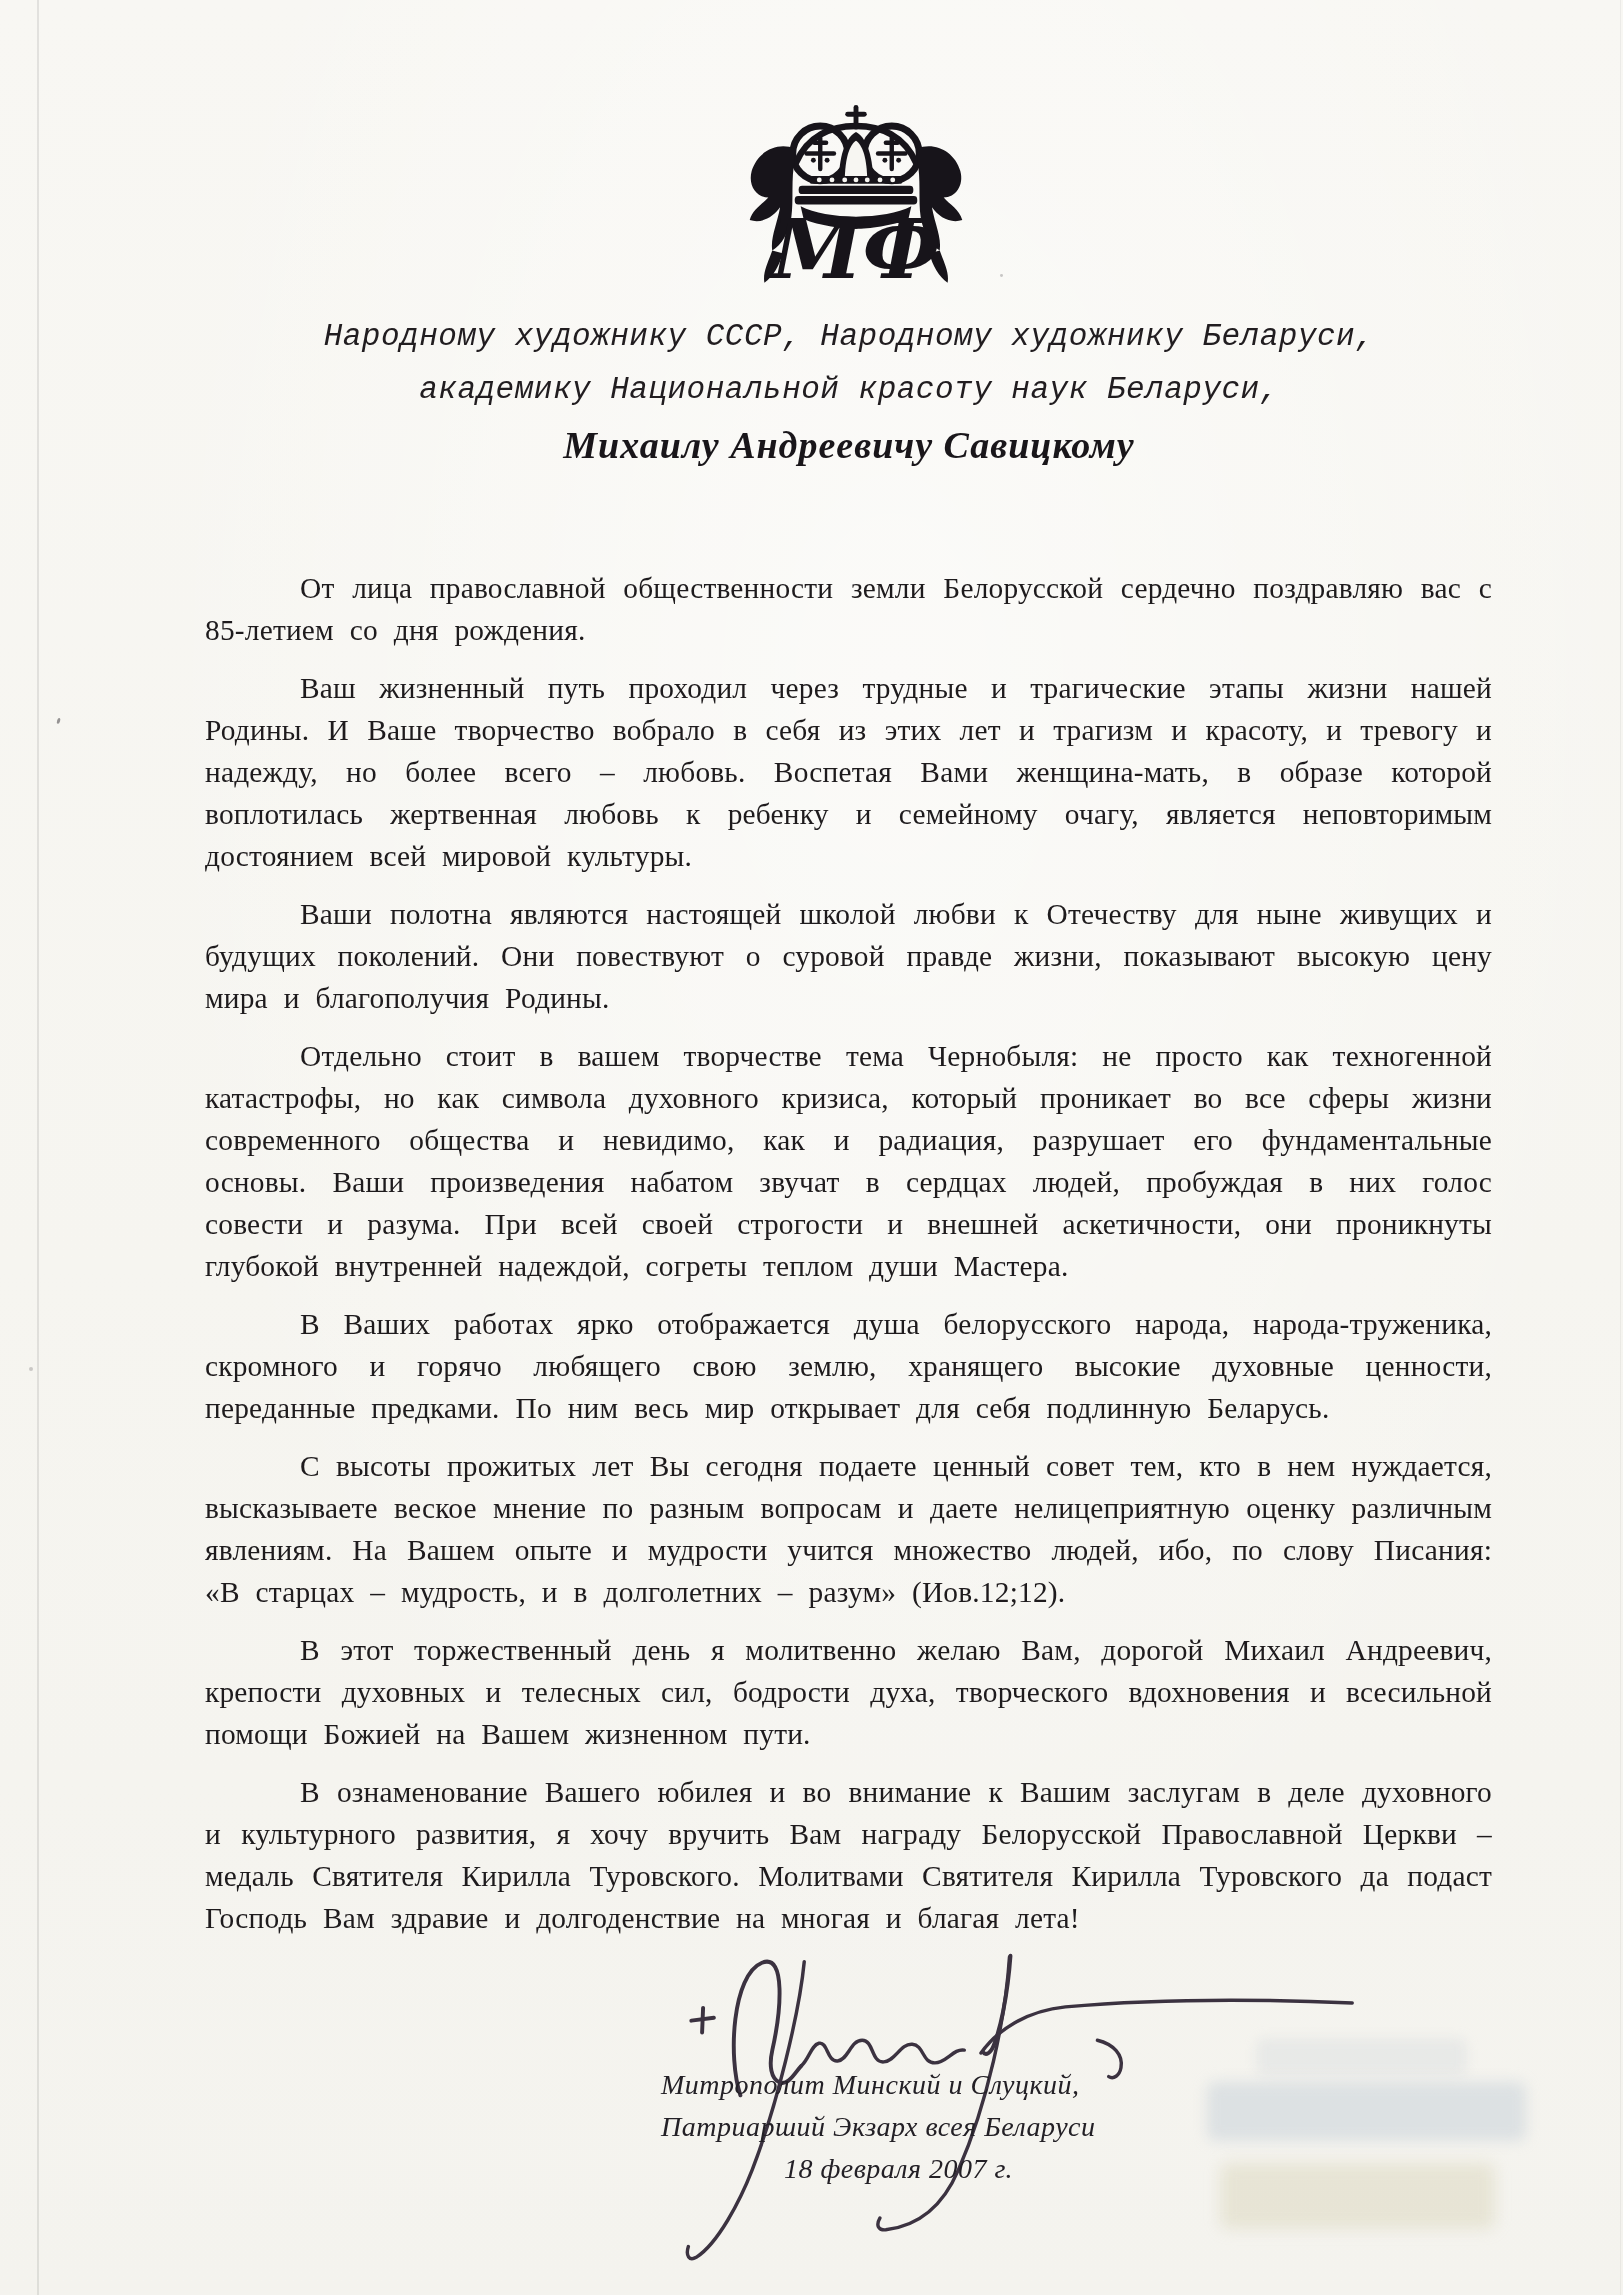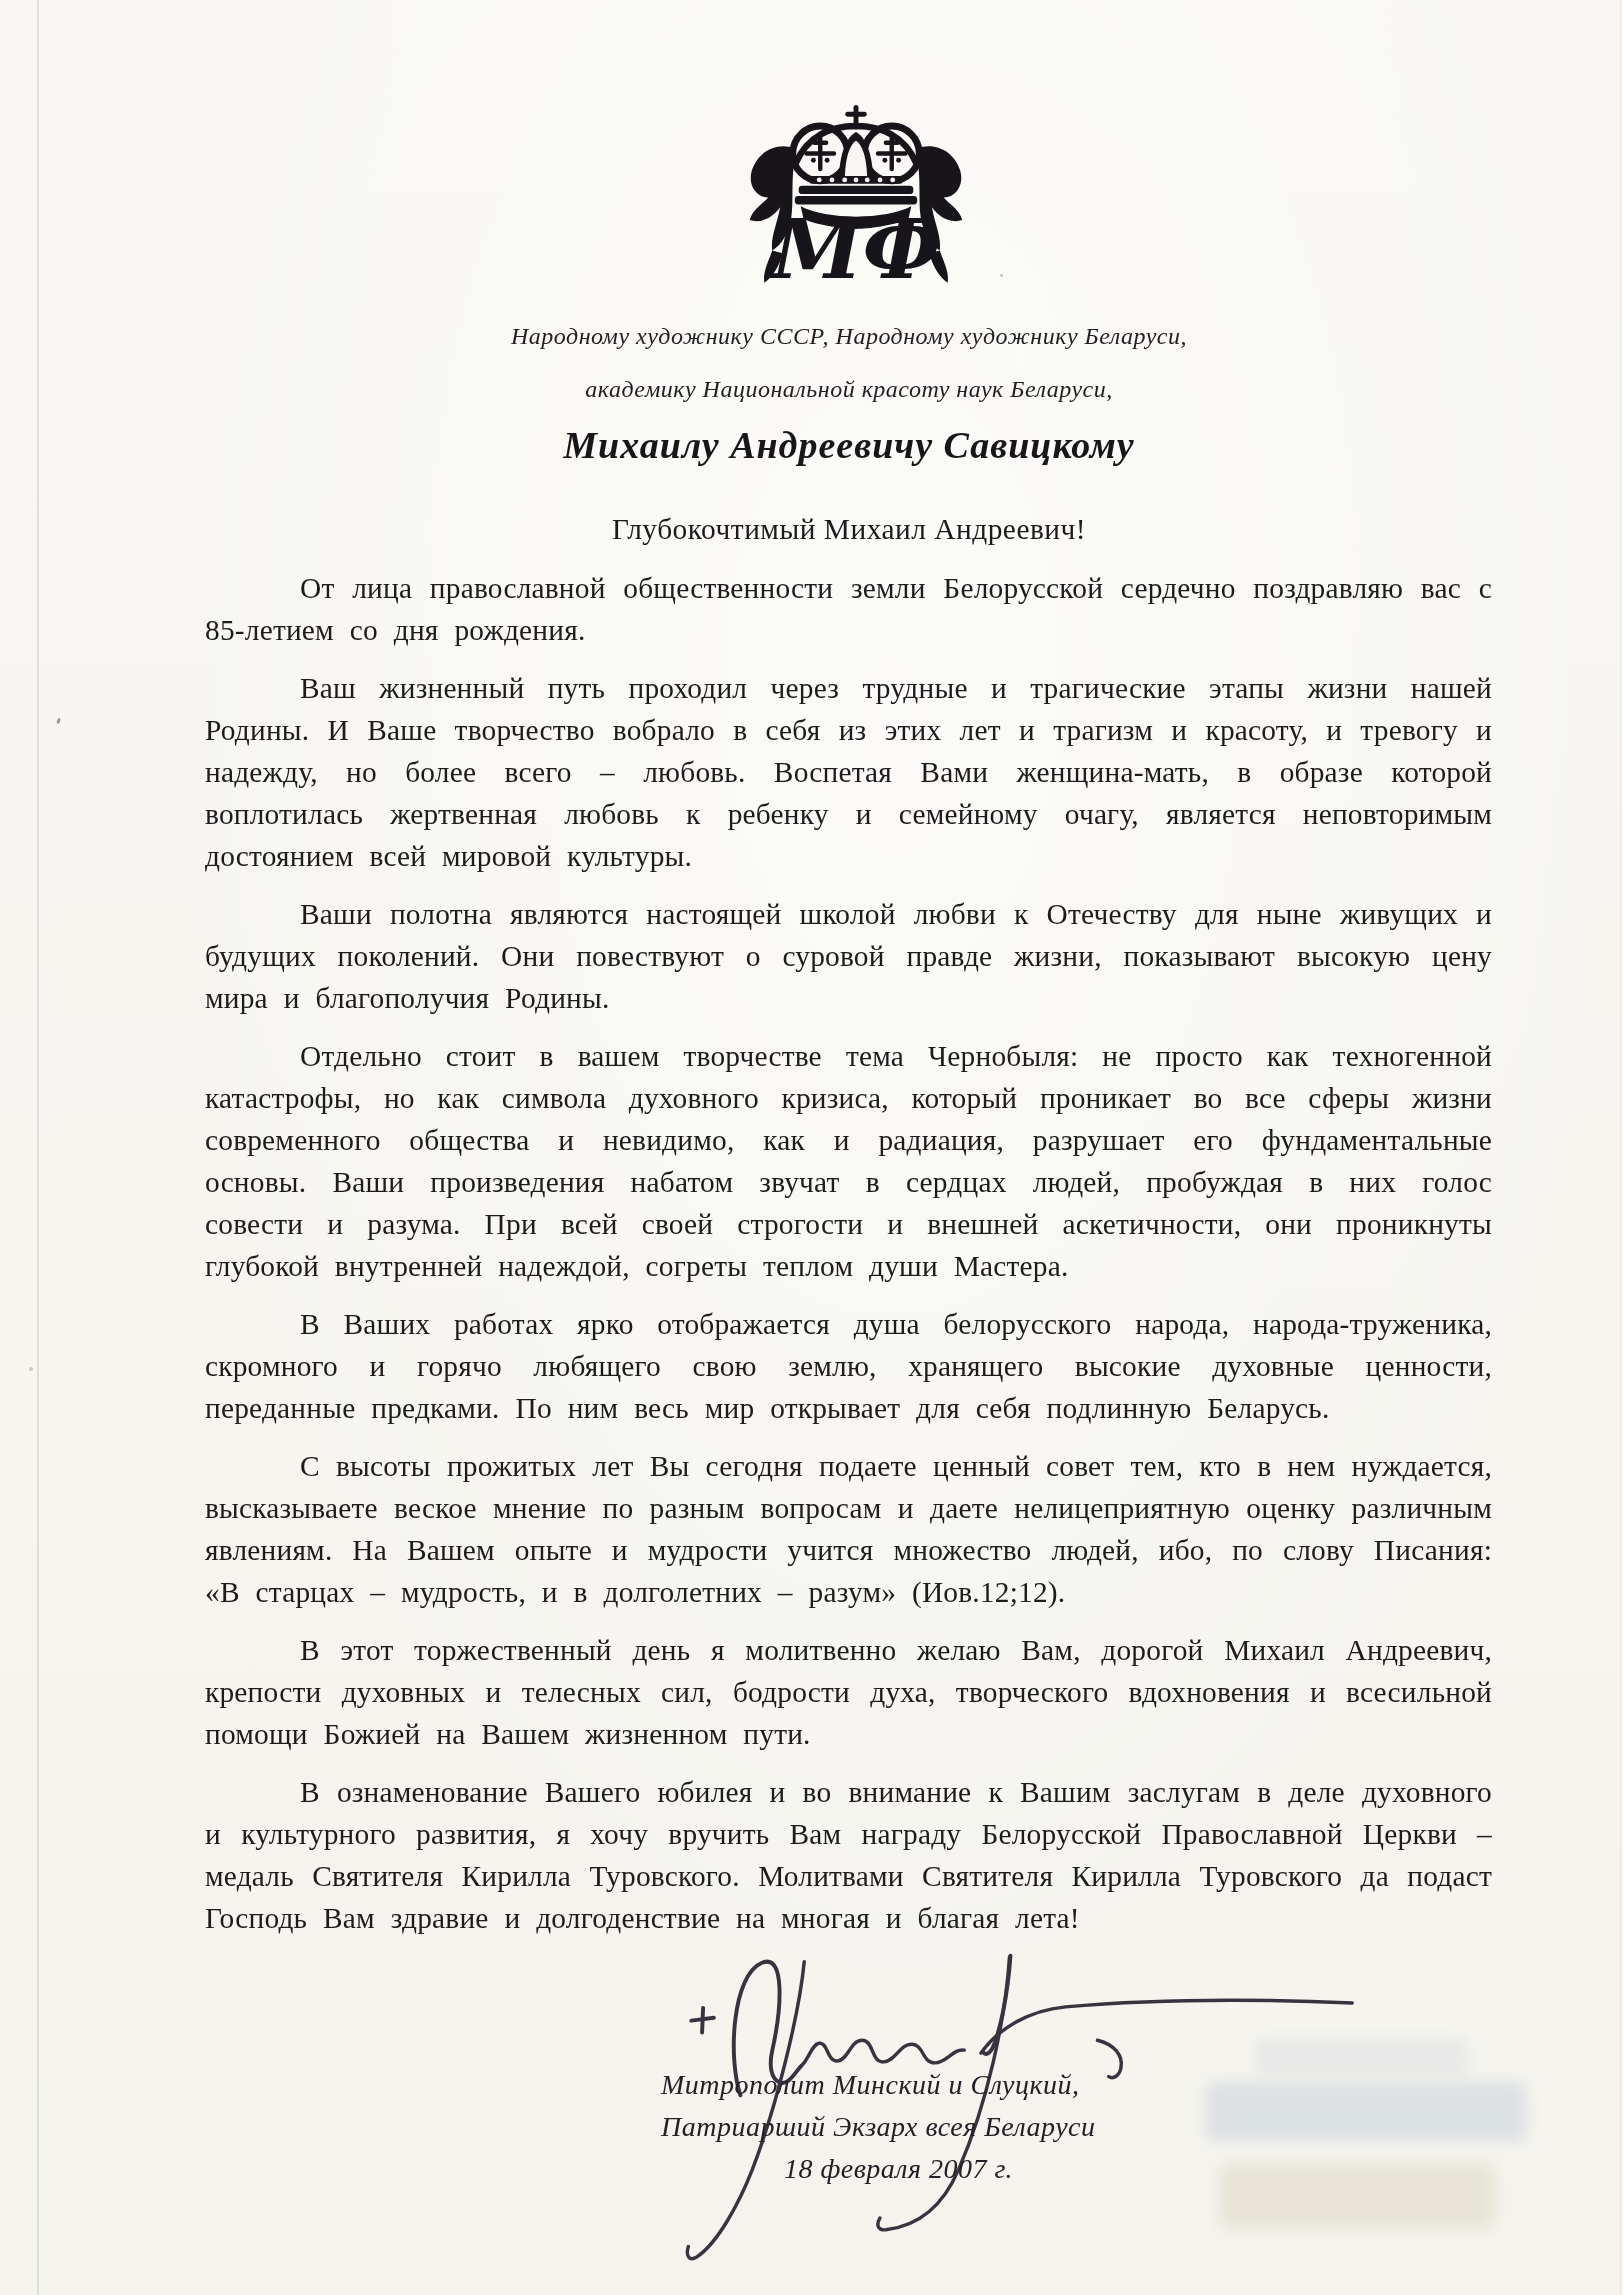--- a/index.html
+++ b/index.html
@@ -28,22 +28,22 @@
   .speck.s2{left:28.5px;top:1367px;width:4.4px;height:4.4px;opacity:.45;}
   .speck.s3{left:1000px;top:274px;width:2.9px;height:2.9px;opacity:.5;}
 
   .emblem{position:absolute;left:736px;top:103px;width:240px;height:192px;}
 
   .header{
     position:absolute;left:189px;top:310px;width:1320px;
     text-align:center;
   }
   .header .h-line{
-    font-style:italic;font-size:24px;line-height:53px;
-    letter-spacing:0.5px;color:#211d20;
+    font-style:italic;font-size:31px;line-height:53px;
+    letter-spacing:0.5px;color:#211d20;font-family:Liberation Mono, monospace;
   }
   .header .h-name{
     font-style:italic;font-weight:bold;font-size:38px;line-height:58px;
     letter-spacing:1px;color:#19161a;
   }
   .salutation{
     position:absolute;left:189px;top:513px;width:1320px;
     text-align:center;font-size:29.4px;color:#1d1a1c;letter-spacing:0.5px;
   }
   .letter-body{
@@ -137,21 +137,20 @@
     </g>
     <text x="245" y="356" text-anchor="middle" font-family="DejaVu Serif, Liberation Serif, serif" font-style="italic" font-weight="bold" font-size="168" fill="#17141a">МФ</text>
   </svg>
 
   <div class="header">
     <div class="h-line">Народному художнику СССР, Народному художнику Беларуси,</div>
     <div class="h-line">академику Национальной красоту наук Беларуси,</div>
     <div class="h-name">Михаилу Андреевичу Савицкому</div>
   </div>
 
-  <div class="salutation">Глубокочтимый Михаил Андреевич!</div>
 
   <div class="letter-body">
       <p class="para">От лица православной общественности земли Белорусской сердечно поздравляю вас с 85-летием со дня рождения.</p>
       <p class="para">Ваш жизненный путь проходил через трудные и трагические этапы жизни нашей Родины. И Ваше творчество вобрало в себя из этих лет и трагизм и красоту, и тревогу и надежду, но более всего – любовь. Воспетая Вами женщина-мать, в образе которой воплотилась жертвенная любовь к ребенку и семейному очагу, является неповторимым достоянием всей мировой культуры.</p>
       <p class="para">Ваши полотна являются настоящей школой любви к Отечеству для ныне живущих и будущих поколений. Они повествуют о суровой правде жизни, показывают высокую цену мира и благополучия Родины.</p>
       <p class="para">Отдельно стоит в вашем творчестве тема Чернобыля: не просто как техногенной катастрофы, но как символа духовного кризиса, который проникает во все сферы жизни современного общества и невидимо, как и радиация, разрушает его фундаментальные основы. Ваши произведения набатом звучат в сердцах людей, пробуждая в них голос совести и разума. При всей своей строгости и внешней аскетичности, они проникнуты глубокой внутренней надеждой, согреты теплом души Мастера.</p>
       <p class="para">В Ваших работах ярко отображается душа белорусского народа, народа-труженика, скромного и горячо любящего свою землю, хранящего высокие духовные ценности, переданные предками. По ним весь мир открывает для себя подлинную Беларусь.</p>
       <p class="para">С высоты прожитых лет Вы сегодня подаете ценный совет тем, кто в нем нуждается, высказываете веское мнение по разным вопросам и даете нелицеприятную оценку различным явлениям. На Вашем опыте и мудрости учится множество людей, ибо, по слову Писания: «В старцах – мудрость, и в долголетних – разум» (Иов.12;12).</p>
       <p class="para">В этот торжественный день я молитвенно желаю Вам, дорогой Михаил Андреевич, крепости духовных и телесных сил, бодрости духа, творческого вдохновения и всесильной помощи Божией на Вашем жизненном пути.</p>
       <p class="para">В ознаменование Вашего юбилея и во внимание к Вашим заслугам в деле духовного и культурного развития, я хочу вручить Вам награду Белорусской Православной Церкви – медаль Святителя Кирилла Туровского. Молитвами Святителя Кирилла Туровского да подаст Господь Вам здравие и долгоденствие на многая и благая лета!</p>

